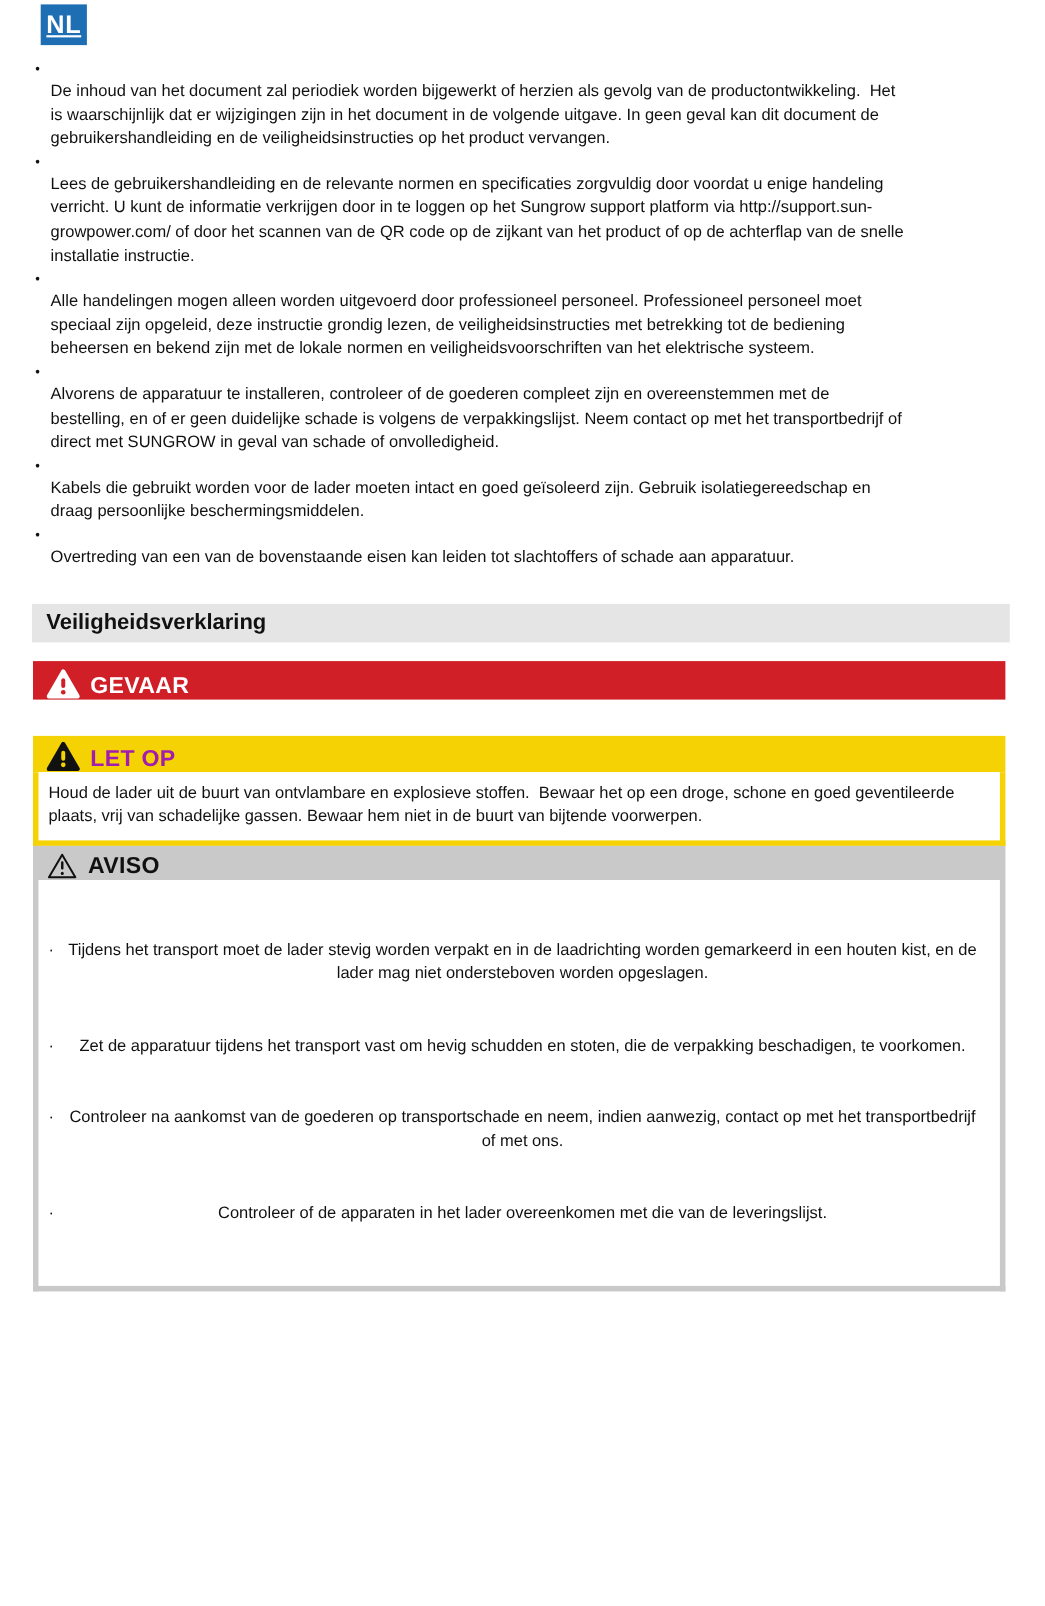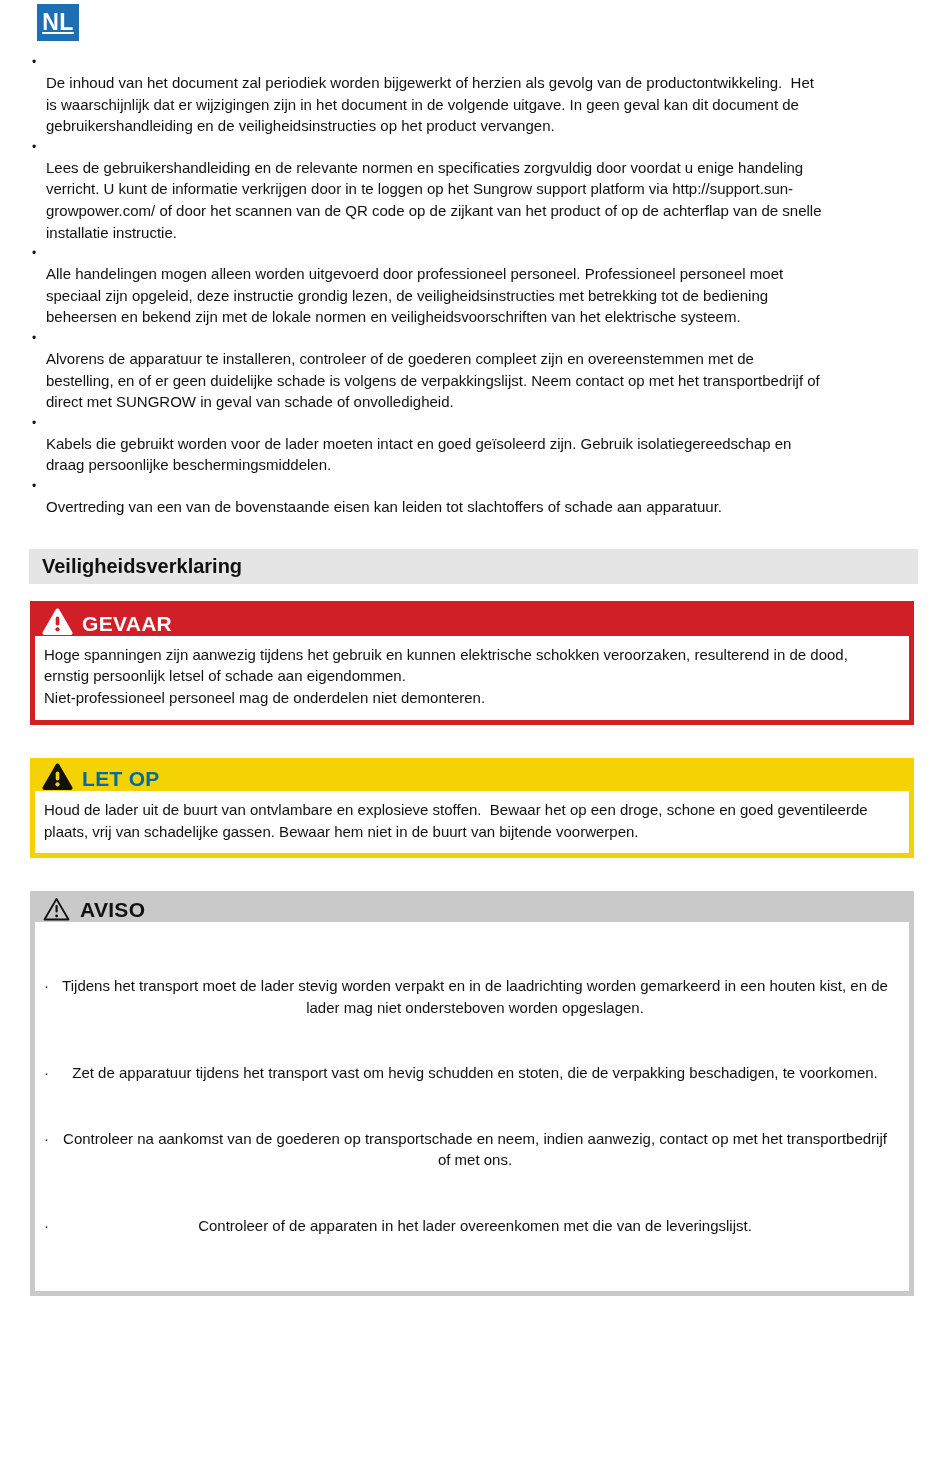--- a/index.html
+++ b/index.html
@@ -94,30 +94,30 @@
     font-size: 15px;
     line-height: 21.8px;
     white-space: pre-wrap;
   }
 
   .danger  .band { background: #D01F27; }
   .danger  .band-title { color: #ffffff; }
   .danger  .box-body { border-color: #D01F27; }
 
   .caution .band { background: #F5D204; height: 33px; }
-  .caution .band-title { color: #0369a1; }
+  .caution .band-title { color: #a21caf; }
   .caution .box-body { border-color: #F5D204; }
 
   .notice  .band { background: #C9C9C9; height: 31px; }
   .notice  .band-title { color: #111111; }
   .notice  .box-body { border-color: #C9C9C9; padding-top: 9px; }
 
   .gap-danger  { margin-top: 17px; }
   .gap-caution { margin-top: 33px; }
-  .gap-notice  { margin-top: 33px; }
+  .gap-notice  { }
 
   
   .notice-li { display: flex; }
   .notice-li .mdot {
     flex: 0 0 7px;
     width: 7px;
     font-size: 15px;
     line-height: 21.8px;
   }
   .notice-li .li-text { white-space: pre-wrap; flex: 1; text-align: center; }
@@ -175,23 +175,20 @@
 
   <div class="warnbox danger gap-danger">
     <div class="band">
       <svg class="icon-triangle" width="31" height="28" viewBox="0 0 31 28">
         <path d="M15.5 2.5 L28.5 25 L2.5 25 Z" fill="#ffffff" stroke="#ffffff" stroke-width="4" stroke-linejoin="round"></path>
         <rect x="13.7" y="8.5" width="3.6" height="9" rx="1.8" fill="#D01F27"></rect>
         <circle cx="15.5" cy="21.3" r="2.1" fill="#D01F27"></circle>
       </svg>
       <span class="band-title">GEVAAR</span>
     </div>
-    <div class="box-body">Hoge spanningen zijn aanwezig tijdens het gebruik en kunnen elektrische schokken veroorzaken, resulterend in de dood,
-ernstig persoonlijk letsel of schade aan eigendommen.
-Niet-professioneel personeel mag de onderdelen niet demonteren.</div>
   </div>
 
   <div class="warnbox caution gap-caution">
     <div class="band">
       <svg class="icon-triangle" width="31" height="28" viewBox="0 0 31 28">
         <path d="M15.5 2.5 L28.5 25 L2.5 25 Z" fill="#111111" stroke="#111111" stroke-width="4" stroke-linejoin="round"></path>
         <rect x="13.7" y="8.5" width="3.6" height="9" rx="1.8" fill="#F5D204"></rect>
         <circle cx="15.5" cy="21.3" r="2.1" fill="#F5D204"></circle>
       </svg>
       <span class="band-title">LET OP</span>

